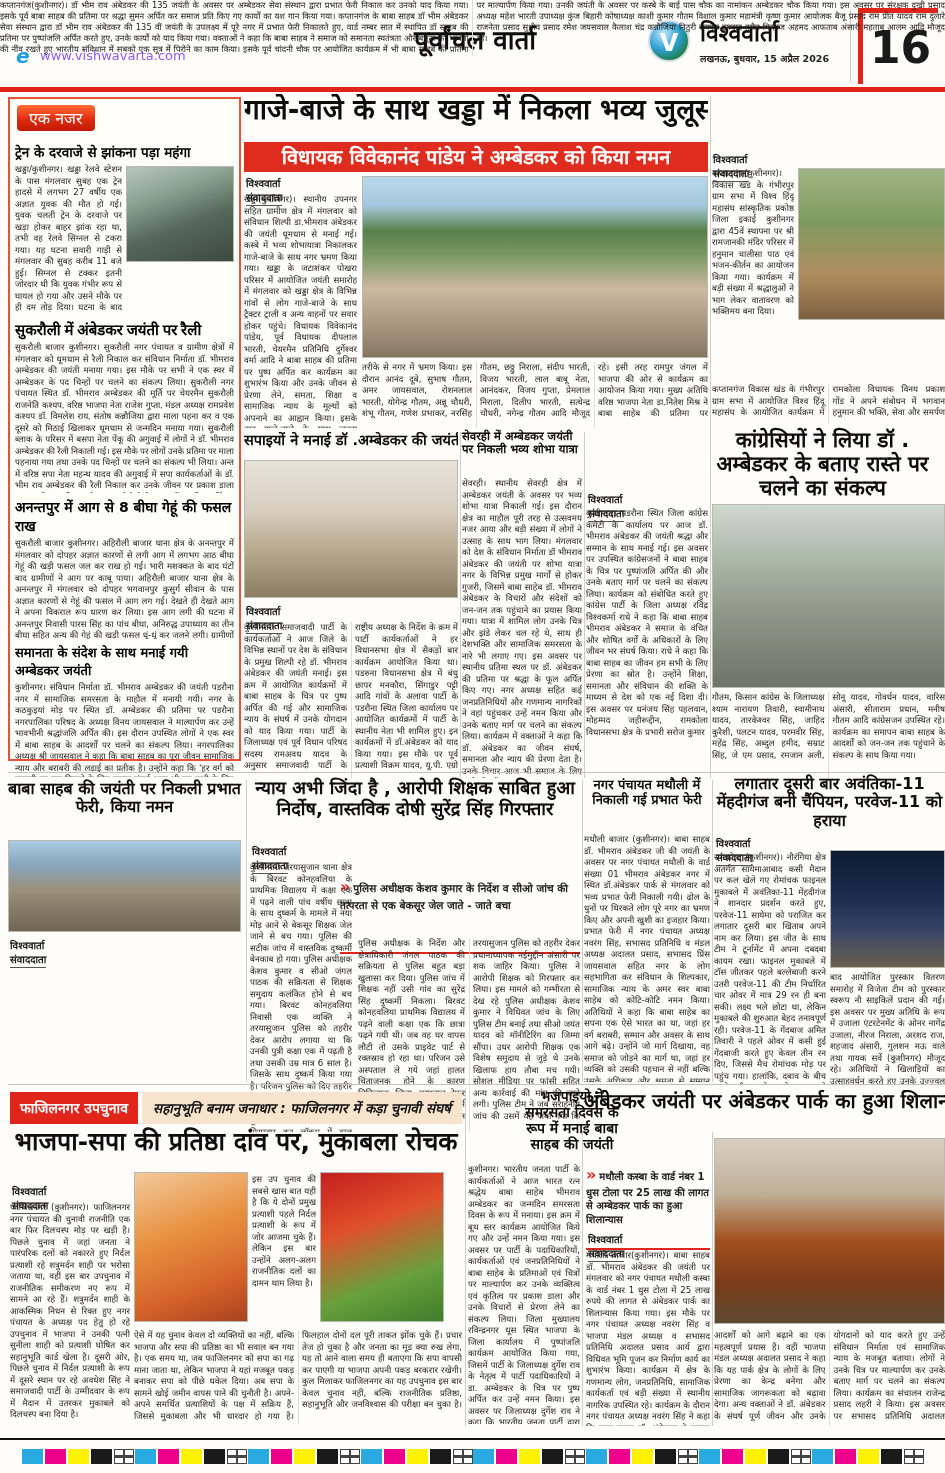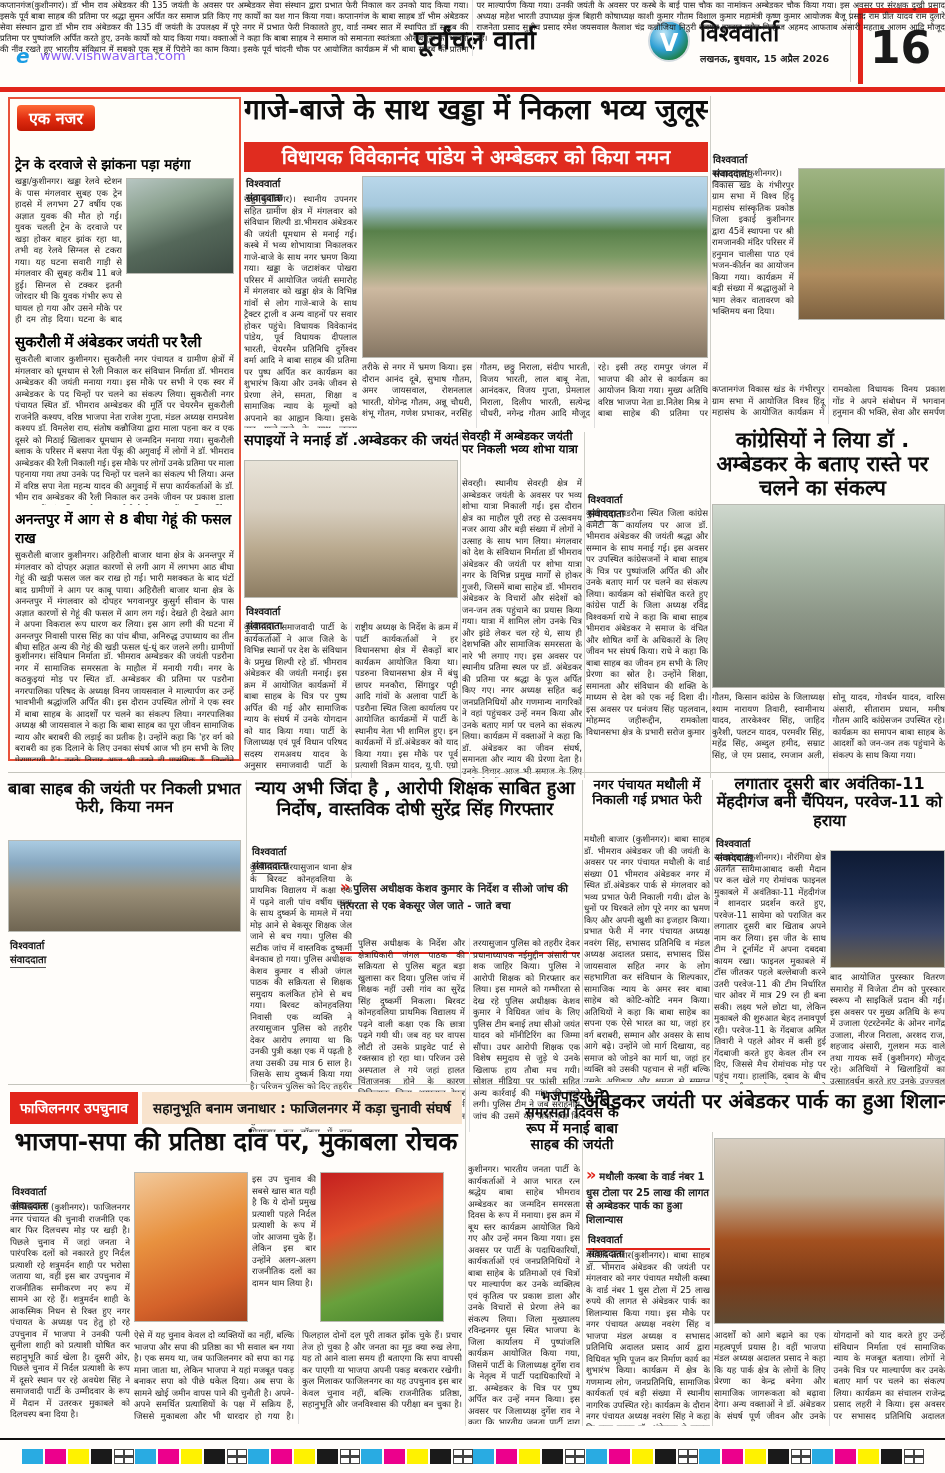--- a/index.html
+++ b/index.html
@@ -28,26 +28,26 @@
     background: radial-gradient(circle at 35% 30%, #bfe6f7, #2e9fd4 45%, #1c7c3a 80%);
     color:#fff; font-weight:bold; font-size:24px; text-align:center; line-height:42px;
     border:2px solid #d4dbe0;
   }
   .e-icon { color:#1b9ce3; font-weight:bold; font-size:20px; font-style:italic; }
 
   
   .ln-box { border:2px solid #e8523a; background:#fffef9; padding:6px 5px; }
   .ln-bar {
     background: linear-gradient(180deg,#ff6a35,#e02c10 55%,#c11803);
-    color:#fff; font-weight:bold; font-size:16px; border-radius:4px;
-    padding:2px 12px; display:inline-block; margin:0 0 20px 2px;
+    color:#fff; font-weight:normal; font-size:16px; border-radius:4px;
+    padding:2px 12px; display:inline-block; margin:0 0 8px 2px;
   }
   .ln-hl { font-weight:bold; font-size:13.5px; margin:4px 0 3px; color:#000; }
   .redstrip { background:#e02c1f; color:#fff; font-weight:bold; }
-  .tanstrip { background:#f8e3cd; color:#141414; font-weight:bold; }
+  .tanstrip { background:#f8e3cd; color:#141414; font-weight:bold;font-style:italic; }
   .redtag { background:#e2251b; color:#fff; font-weight:bold; }
   .pq { font-weight:bold; font-size:10.5px; line-height:1.35; color:#222; border-bottom:2px solid #e2251b; padding-bottom:5px;margin-top:26px; }
   .pq .mark { color:#e2251b; font-size:16px; font-weight:bold; margin-right:3px; }
 
   
   .ph-train { background: linear-gradient(160deg,#b7c6c2 0%,#8ba18f 30%,#55685a 60%,#3c4a42 100%); }
   .ph-lead { background: linear-gradient(180deg,#b9d7ea 0%,#a5c8dc 16%,#58804a 30%,#7b9a64 44%,#cdb9a0 62%,#a99680 82%,#857663 100%); }
   .ph-stage { background: linear-gradient(180deg,#e8e3d8 0%,#d8cfc0 35%,#b9a98e 65%,#8c7c62 100%); }
   .ph-congress { background: linear-gradient(180deg,#cfd8ce 0%,#aab8a8 30%,#8d9788 60%,#6f7468 100%); }
   .ph-bhoj { background: linear-gradient(180deg,#9fb483 0%,#7e9a5e 35%,#b08d5f 70%,#7d6140 100%); }
@@ -87,20 +87,21 @@
       <div class="ln-hl" style="font-size:15px;">सुकरौली में अंबेडकर जयंती पर रैली</div>
       <div class="bodytxt" style="height:152px;">सुकरौली बाजार कुशीनगर। सुकरौली नगर पंचायत व ग्रामीण क्षेत्रों में मंगलवार को धूमधाम से रैली निकाल कर संविधान निर्माता डॉ. भीमराव अम्बेडकर की जयंती मनाया गया। इस मौके पर सभी ने एक स्वर में अम्बेडकर के पद चिन्हों पर चलने का संकल्प लिया। सुकरौली नगर पंचायत स्थित डॉ. भीमराव अम्बेडकर की मूर्ति पर चेयरमैन सुकरौली राजनेति कश्यप, वरिष्ठ भाजपा नेता राजेश गुप्ता, मंडल अध्यक्ष रामप्रवेश कश्यप डॉ. विमलेश राय, संतोष कन्नौजिया द्वारा माला पहना कर व एक दूसरे को मिठाई खिलाकर धूमधाम से जन्मदिन मनाया गया। सुकरौली ब्लाक के परिसर में बसपा नेता पेंकू की अगुवाई में लोगों ने डॉ. भीमराव अम्बेडकर की रैली निकाली गई। इस मौके पर लोगों उनके प्रतिमा पर माला पहनाया गया तथा उनके पद चिन्हों पर चलने का संकल्प भी लिया। अन्त में वरिष्ठ सपा नेता महन्थ यादव की अगुवाई में सपा कार्यकर्ताओं के डॉ. भीम राव अम्बेडकर की रैली निकाल कर उनके जीवन पर प्रकाश डाला गया। वहीं गांव पिपरा मोहन्दपुर कोठीतौली पड़या में स्थापित मूर्ति पर लोगों ने माला पहना कर उनके कृत्यों पर प्रकाश डाला गया। इस अवसर पर ब्लॉक प्रमुख रंजन पासवान भाजपा नेता दिलीप गुप्ता ग्राम प्रधान दूधनाथ सुरेश भारती छठु अम्बेडकर जयंती धूमधाम से मनाया गया।</div>
     </div>
 
     <div style="height:146px;overflow:hidden;">
       <div class="ln-hl" style="font-size:14px;">अनन्तपुर में आग से 8 बीघा गेहूं की फसल राख</div>
       <div class="bodytxt" style="height:120px;">सुकरौली बाजार कुशीनगर। अहिरौली बाजार थाना क्षेत्र के अनन्तपुर में मंगलवार को दोपहर अज्ञात कारणों से लगी आग में लगभग आठ बीघा गेहूं की खड़ी फसल जल कर राख हो गई। भारी मशक्कत के बाद घंटों बाद ग्रामीणों ने आग पर काबू पाया। अहिरौली बाजार थाना क्षेत्र के अनन्तपुर में मंगलवार को दोपहर भगवानपुर कुसुर्ग सीवान के पास अज्ञात कारणों से गेहूं की फसल में आग लग गई। देखते ही देखते आग ने अपना विकराल रूप धारण कर लिया। इस आग लगी की घटना में अनन्तपुर निवासी पारस सिंह का पांच बीघा, अनिरुद्ध उपाध्याय का तीन बीघा सहित अन्य की गेहूं की खड़ी फसल धूं-धूं कर जलने लगी। ग्रामीणों ने आग लगी की घटना की जानकारी तत्काल फायर ब्रिगेड को दी। मगर मौके पर आग बुझाने नहीं पहुंच पायी। ग्रामीणों ने भारी मशक्कत के बाद घंटों आग पर काबू पाया गया।</div>
     </div>
 
     <div style="height:138px;overflow:hidden;">
+      <div class="ln-hl" style="font-size:13px;">समानता के संदेश के साथ मनाई गयी अम्बेडकर जयंती</div>
       <div class="bodytxt" style="height:110px;">कुशीनगर। संविधान निर्माता डॉ. भीमराव अम्बेडकर की जयंती पडरौना नगर में सामाजिक समरसता के माहौल में मनायी गयी। नगर के कठकुइयां मोड़ पर स्थित डॉ. अम्बेडकर की प्रतिमा पर पडरौना नगरपालिका परिषद के अध्यक्ष विनय जायसवाल ने माल्यार्पण कर उन्हें भावभीनी श्रद्धांजलि अर्पित की। इस दौरान उपस्थित लोगों ने एक स्वर में बाबा साहब के आदर्शों पर चलने का संकल्प लिया। नगरपालिका अध्यक्ष श्री जायसवाल ने कहा कि बाबा साहब का पूरा जीवन सामाजिक न्याय और बराबरी की लड़ाई का प्रतीक है। उन्होंने कहा कि 'हर वर्ग को बराबरी का हक दिलाने के लिए उनका संघर्ष आज भी हम सभी के लिए प्रेरणादायी है'। उनके विचार आज भी उतने ही प्रासंगिक हैं, जिन्होंने स्वतंत्रता संग्राम के समय थे। जयंती से एक दिन पहले ही नगर पालिका प्रशासन के निर्देश पर प्रतिमा स्थल की साफ-सफाई, धुलाई और सजावट कर वातावरण को श्रद्धामय बनाया गया था। दीप प्रज्ज्वलन के साथ पूरे स्थल को आकर्षक रूप दिया गया।</div>
     </div>
   </div>
 
   <div class="abs redstrip center" style="left:244px;top:142px;width:464px;height:30px;font-size:20px;line-height:30px;overflow:hidden;">विधायक विवेकानंद पांडेय ने अम्बेडकर को किया नमन</div>
   <div class="abs hl" style="left:244px;top:94px;width:464px;height:44px;font-size:28px;white-space:nowrap;overflow:hidden;">गाजे-बाजे के साथ खड्डा में निकला भव्य जुलूस</div>
   <div class="abs">
       <span class="byline abs" style="left:246px;top:176px;">विश्ववार्ता संवाददाता</span>
     </div>
   <div class="abs bodytxt" style="left:244px;top:194px;width:113px;height:234px;">खड्डा(कुशीनगर)। स्थानीय उपनगर सहित ग्रामीण क्षेत्र में मंगलवार को संविधान शिल्पी डा.भीमराव अंबेडकर की जयंती धूमधाम से मनाई गई। कस्बे में भव्य शोभायात्रा निकालकर गाजे-बाजे के साथ नगर भ्रमण किया गया।   खड्डा के जटाशंकर पोखरा परिसर में आयोजित जयंती समारोह में मंगलवार को खड्डा क्षेत्र के विभिन्न गांवों से लोग गाजे-बाजे के साथ ट्रैक्टर ट्राली व अन्य वाहनों पर सवार होकर पहुंचे।   विधायक विवेकानंद पांडेय, पूर्व विधायक दीपलाल भारती, चेयरमैन प्रतिनिधि दुर्गेश्वर वर्मा आदि ने बाबा साहब की प्रतिमा पर पुष्प अर्पित कर कार्यक्रम का शुभारंभ किया और उनके जीवन से प्रेरणा लेने, समता, शिक्षा व सामाजिक न्याय के मूल्यों को अपनाने का आह्वान किया।   इसके बाद गाजे-बाजे के साथ जुलूस निकाला गया जो शांतिपूर्ण</div>

